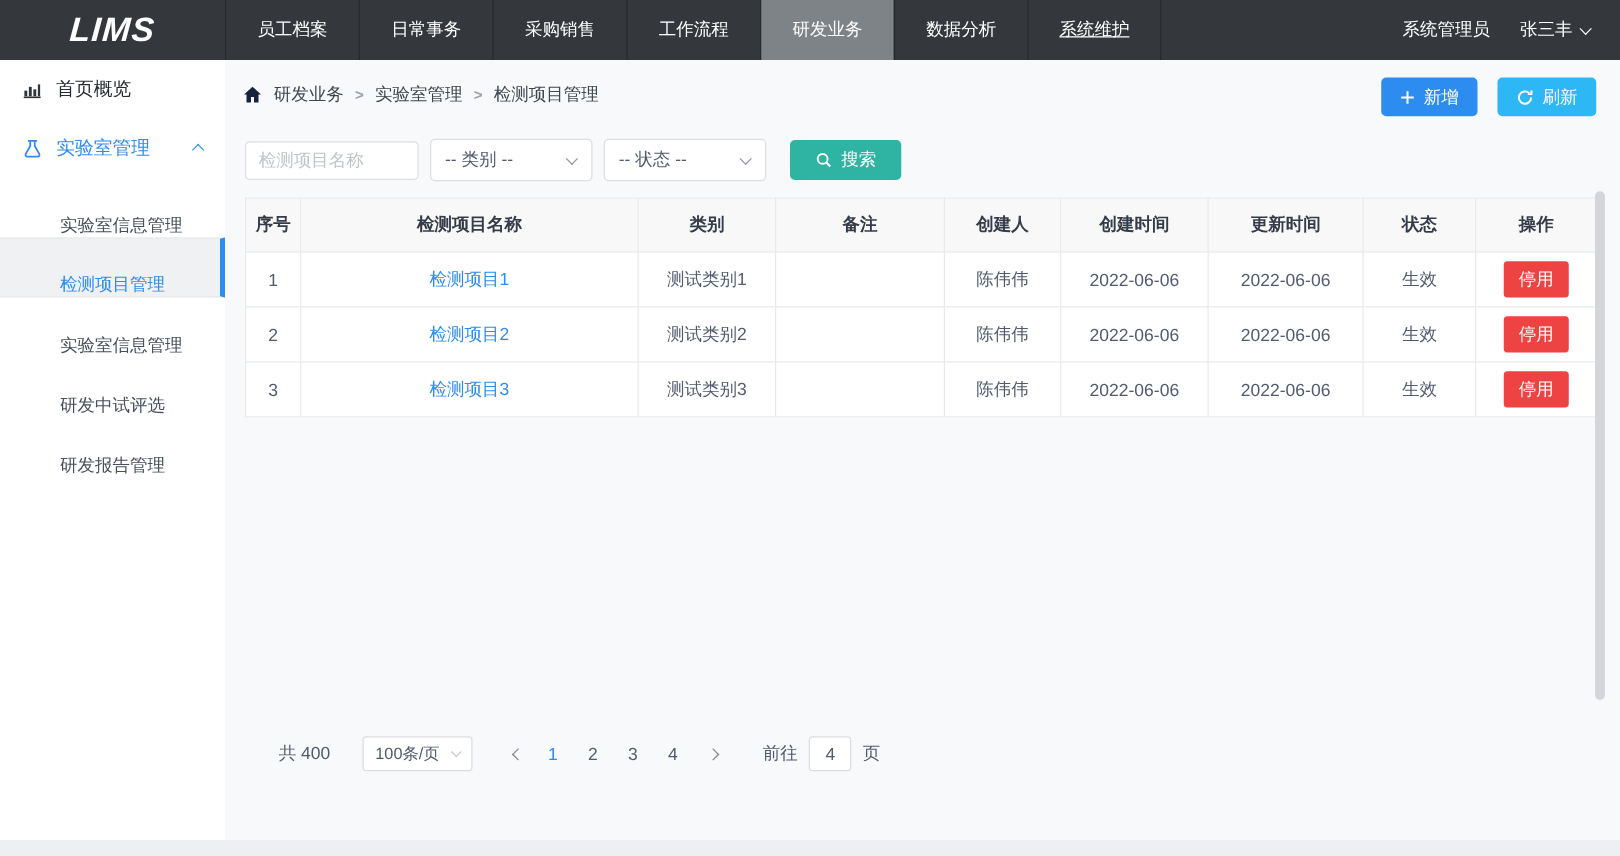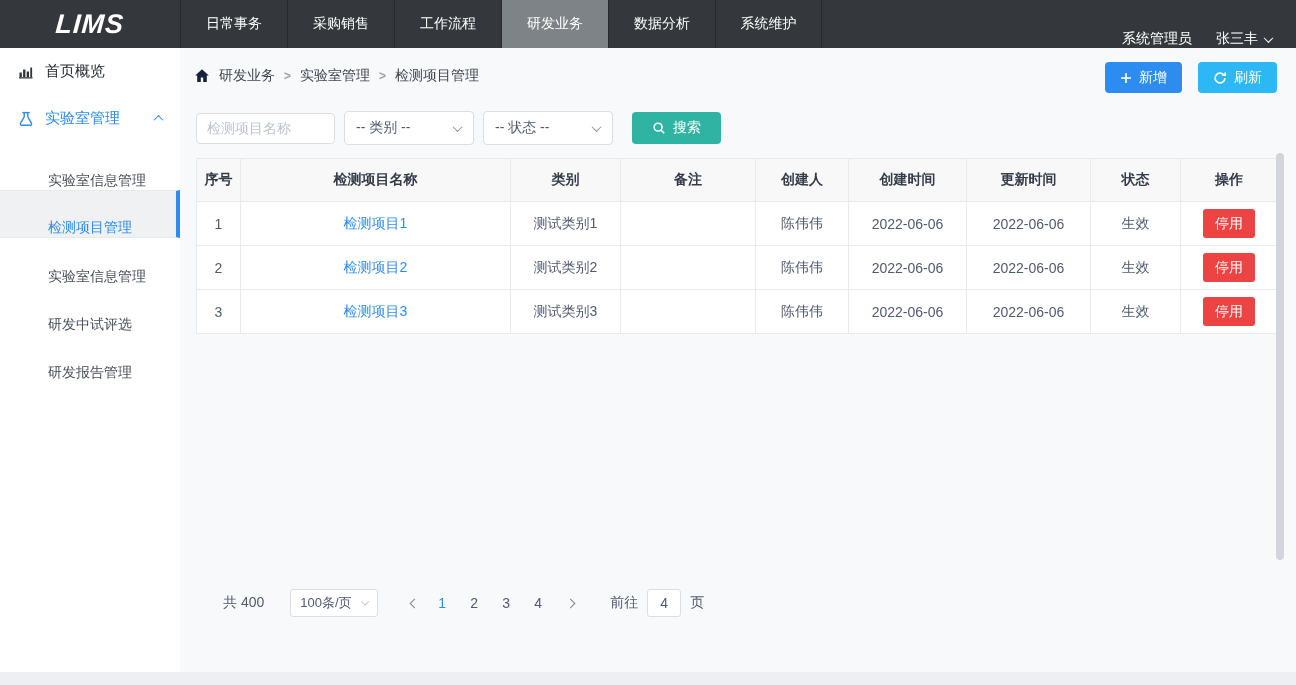--- a/index.html
+++ b/index.html
@@ -5,23 +5,23 @@
   * { margin:0; padding:0; box-sizing:border-box; }
   html,body { width:1296px; height:685px; }
   body { font-family:"Liberation Sans","DejaVu Sans",sans-serif; background:#edeff2; overflow:hidden; }
   .app { width:1296px; height:685px; display:flex; flex-direction:column; background:#edeff2; }
 
   
   .navbar { height:48px; background:#34383c; display:flex; align-items:stretch; color:#fff; flex-shrink:0; }
   .logo { width:180px; display:flex; align-items:center; justify-content:center; font-size:27px; font-weight:800; letter-spacing:1px; font-style:italic; transform:skewX(-4deg); }
   .nav-tabs { display:flex; align-items:stretch; }
   .nav-tab { width:107px; display:flex; align-items:center; justify-content:center; font-size:14px; border-left:1px solid #26292c; cursor:pointer; }
-  .nav-tab:last-child { border-right:1px solid #26292c; }
+  .nav-tab:last-child { border-right:1px solid #26292c;text-decoration:underline; }
   .nav-tab.active { background:#7e8387; }
-  .nav-user { margin-left:auto; display:flex; align-items:flex-end; gap:24px; padding-right:24px; font-size:14px; }
+  .nav-user { margin-left:auto; display:flex; align-items:center; gap:24px; padding-right:24px; font-size:14px; }
   .user-name { display:flex; align-items:center; gap:7px; cursor:pointer; }
 
   .chev { display:inline-block; width:7px; height:7px; border-right:1.6px solid currentColor; border-bottom:1.6px solid currentColor; }
   .chev.down  { transform:rotate(45deg) translate(-1px,-1px); }
   .chev.up    { transform:rotate(-135deg) translate(-1px,-1px); }
   .chev.left  { transform:rotate(135deg); }
   .chev.right { transform:rotate(-45deg); }
 
   
   .content-row { display:flex; height:624px; flex-shrink:0; }
@@ -75,20 +75,23 @@
   .pg-input { width:34px; height:28px; border:1px solid #dcdee2; border-radius:3px; text-align:center; font-size:14px; color:#515a6e; margin:0 9px; outline:none; background:#fff; }
 </style>
 </head>
 <body>
 
 <div class="app">
 
   <div class="navbar">
     <div class="logo">LIMS</div>
     <div class="nav-tabs">
+      <div class="nav-tab">
+          <span>员工档案</span>
+        </div>
       <div class="nav-tab">
           <span>日常事务</span>
         </div>
       <div class="nav-tab">
           <span>采购销售</span>
         </div>
       <div class="nav-tab">
           <span>工作流程</span>
         </div>
       <div class="nav-tab active">

